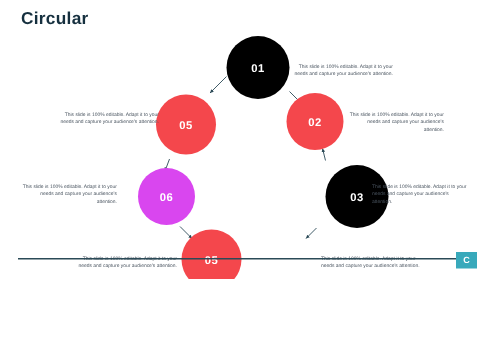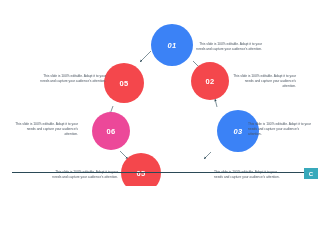--- a/index.html
+++ b/index.html
@@ -47,23 +47,23 @@
     border-radius: 50%;
     display: flex;
     align-items: center;
     justify-content: center;
     color: #ffffff;
     font-size: 7.5px;
     font-weight: bold;
     letter-spacing: 0.3px;
     transform: translate(-50%, -50%);
   }
-  .node.navy { background: #3b82f6; font-style: italic; }
+  .node.navy { background: #000000; }
   .node.red  { background: #f4474c; }
-  .node.teal { background: #ec4899; }
+  .node.teal { background: #d946ef; }
 
   
   .arrow-layer {
     position: absolute;
     left: 0;
     top: 0;
     width: 330px;
     height: 150px;
     pointer-events: none;
   }
@@ -108,20 +108,21 @@
     color: #ffffff;
     font-size: 6px;
     font-weight: bold;
   }
 </style>
 </head>
 <body>
 
 <div class="slide">
 
+  <div class="slide-title">Circular</div>
 
   <div class="diagram">
 
     <svg class="arrow-layer" viewBox="0 0 330 150" xmlns="http://www.w3.org/2000/svg">
       <defs>
         <marker id="ah" markerWidth="5" markerHeight="5" refX="4" refY="2" orient="auto" markerUnits="strokeWidth">
           <path d="M0,0 L4,2 L0,4 z" fill="#2b4a57"></path>
         </marker>
       </defs>
       <g stroke="#2b4a57" stroke-width="0.6" fill="none" marker-end="url(#ah)">

